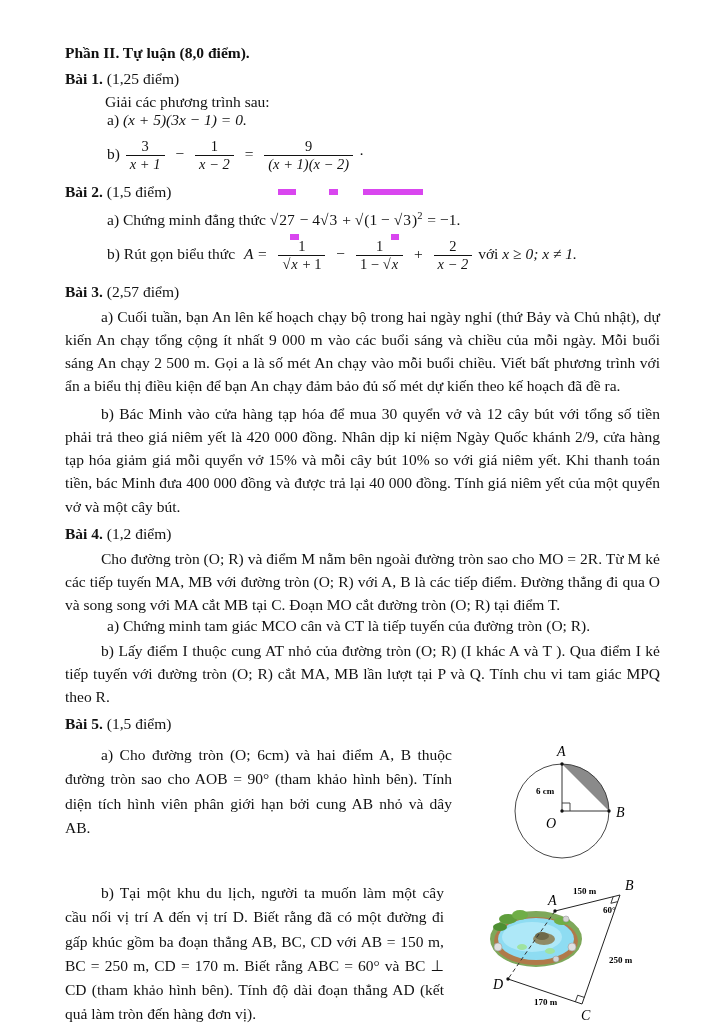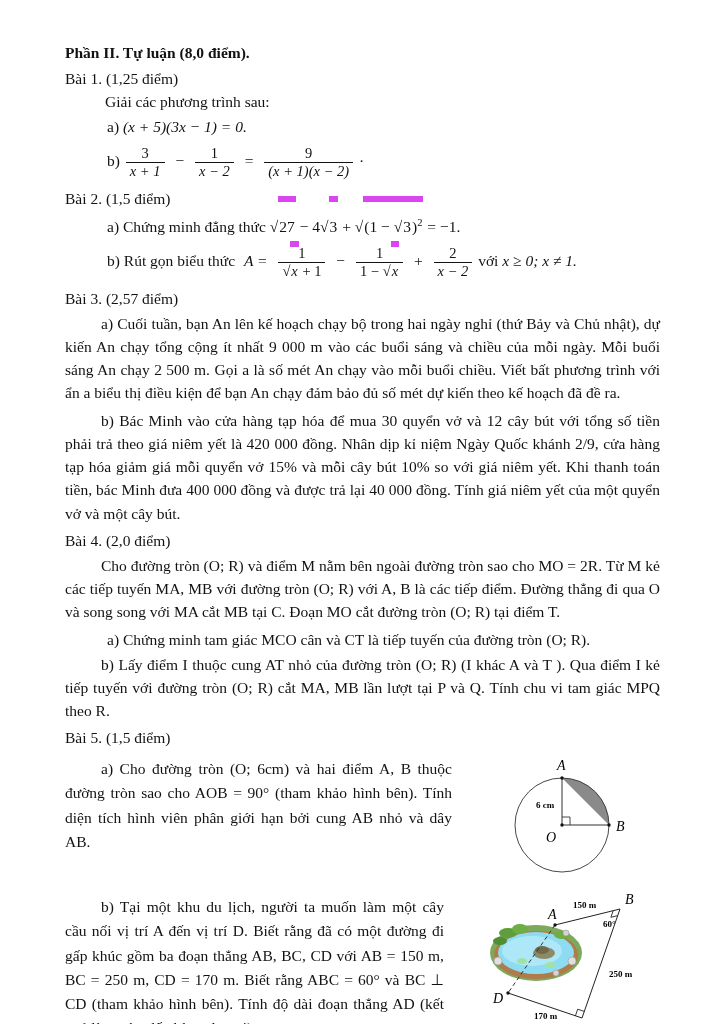--- a/index.html
+++ b/index.html
@@ -5,24 +5,24 @@
   html,body{margin:0;padding:0;}
   body{
     width:724px;height:1024px;background:#ffffff;color:#121212;
     font-family:"Liberation Serif", serif;font-size:15.5px;
     overflow:hidden;
   }
   .page{box-sizing:border-box;width:724px;height:1024px;padding:44px 64px 0 65px;}
   .hdr{font-weight:bold;margin-bottom:8px;}
   .hdr .pts{}
   .bai-line{margin-top:7px;}
-  .bai-label{font-weight:normal;text-align:right;}
+  .bai-label{font-weight:bold;text-align:right;}
   .bai-pts{}
   .line-indent{padding-left:40px;margin-top:5px;}
-  .item{padding-left:42px;margin-top:7px;}
+  .item{padding-left:42px;margin-top:0;}
   .para{text-align:justify;text-indent:36px;margin-top:4px;line-height:1.5;}
   .math-line{padding-left:42px;margin:9px 0;}
   .mi{font-style:italic;}
   .op{margin:0 5px;}
   .frac{display:inline-block;vertical-align:middle;text-align:center;line-height:1.2;margin:0 2px;font-size:14.5px;}
   .frac .num,.frac .den{display:block;padding:0 4px;}
   .frac .den{border-top:1px solid #121212;}
   .sqrt{white-space:nowrap;}
   .sqrt::before{content:"\221A";}
   .sqrt .rad{border-top:6px solid #d946ef;padding:16px 1px;}
@@ -75,21 +75,21 @@
     </div>
   </div>
 
   <div>
     <div class="bai-line"><span class="bai-label">Bài 3. </span><span class="bai-pts">(2,57 điểm)</span></div>
     <div class="para">a) Cuối tuần, bạn An lên kế hoạch chạy bộ trong hai ngày nghỉ (thứ Bảy và Chủ nhật), dự kiến An chạy tổng cộng ít nhất 9 000 m vào các buổi sáng và chiều của mỗi ngày. Mỗi buổi sáng An chạy 2 500 m. Gọi a là số mét An chạy vào mỗi buổi chiều. Viết bất phương trình với ẩn a biểu thị điều kiện để bạn An chạy đảm bảo đủ số mét dự kiến theo kế hoạch đã đề ra.</div>
     <div class="para">b) Bác Minh vào cửa hàng tạp hóa để mua 30 quyển vở và 12 cây bút với tổng số tiền phải trả theo giá niêm yết là 420 000 đồng. Nhân dịp kỉ niệm Ngày Quốc khánh 2/9, cửa hàng tạp hóa giảm giá mỗi quyển vở 15% và mỗi cây bút 10% so với giá niêm yết. Khi thanh toán tiền, bác Minh đưa 400 000 đồng và được trả lại 40 000 đồng. Tính giá niêm yết của một quyển vở và một cây bút.</div>
   </div>
 
   <div>
-    <div class="bai-line"><span class="bai-label">Bài 4. </span><span class="bai-pts">(2,0 điểm)</span></div>
+    <div class="bai-line"><span class="bai-label">Bài 4. </span><span class="bai-pts">(1,2 điểm)</span></div>
     <div class="para">Cho đường tròn (O; R) và điểm M nằm bên ngoài đường tròn sao cho MO = 2R. Từ M kẻ các tiếp tuyến MA, MB với đường tròn (O; R) với A, B là các tiếp điểm. Đường thẳng đi qua O và song song với MA cắt MB tại C. Đoạn MO cắt đường tròn (O; R) tại điểm T.</div>
     <div class="item">a) Chứng minh tam giác MCO cân và CT là tiếp tuyến của đường tròn (O; R).</div>
     <div class="para">b) Lấy điểm I thuộc cung AT nhỏ của đường tròn (O; R) (I khác A và T ). Qua điểm I kẻ tiếp tuyến với đường tròn (O; R) cắt MA, MB lần lượt tại P và Q. Tính chu vi tam giác MPQ theo R.</div>
   </div>
 
   <div>
     <div class="bai-line"><span class="bai-label">Bài 5. </span><span class="bai-pts">(1,5 điểm)</span></div>
 
     <div class="b5row">
       <div class="b5text para-narrow para">a) Cho đường tròn (O; 6cm) và hai điểm A, B thuộc đường tròn sao cho AOB = 90° (tham khảo hình bên). Tính diện tích hình viên phân giới hạn bởi cung AB nhỏ và dây AB.</div>

